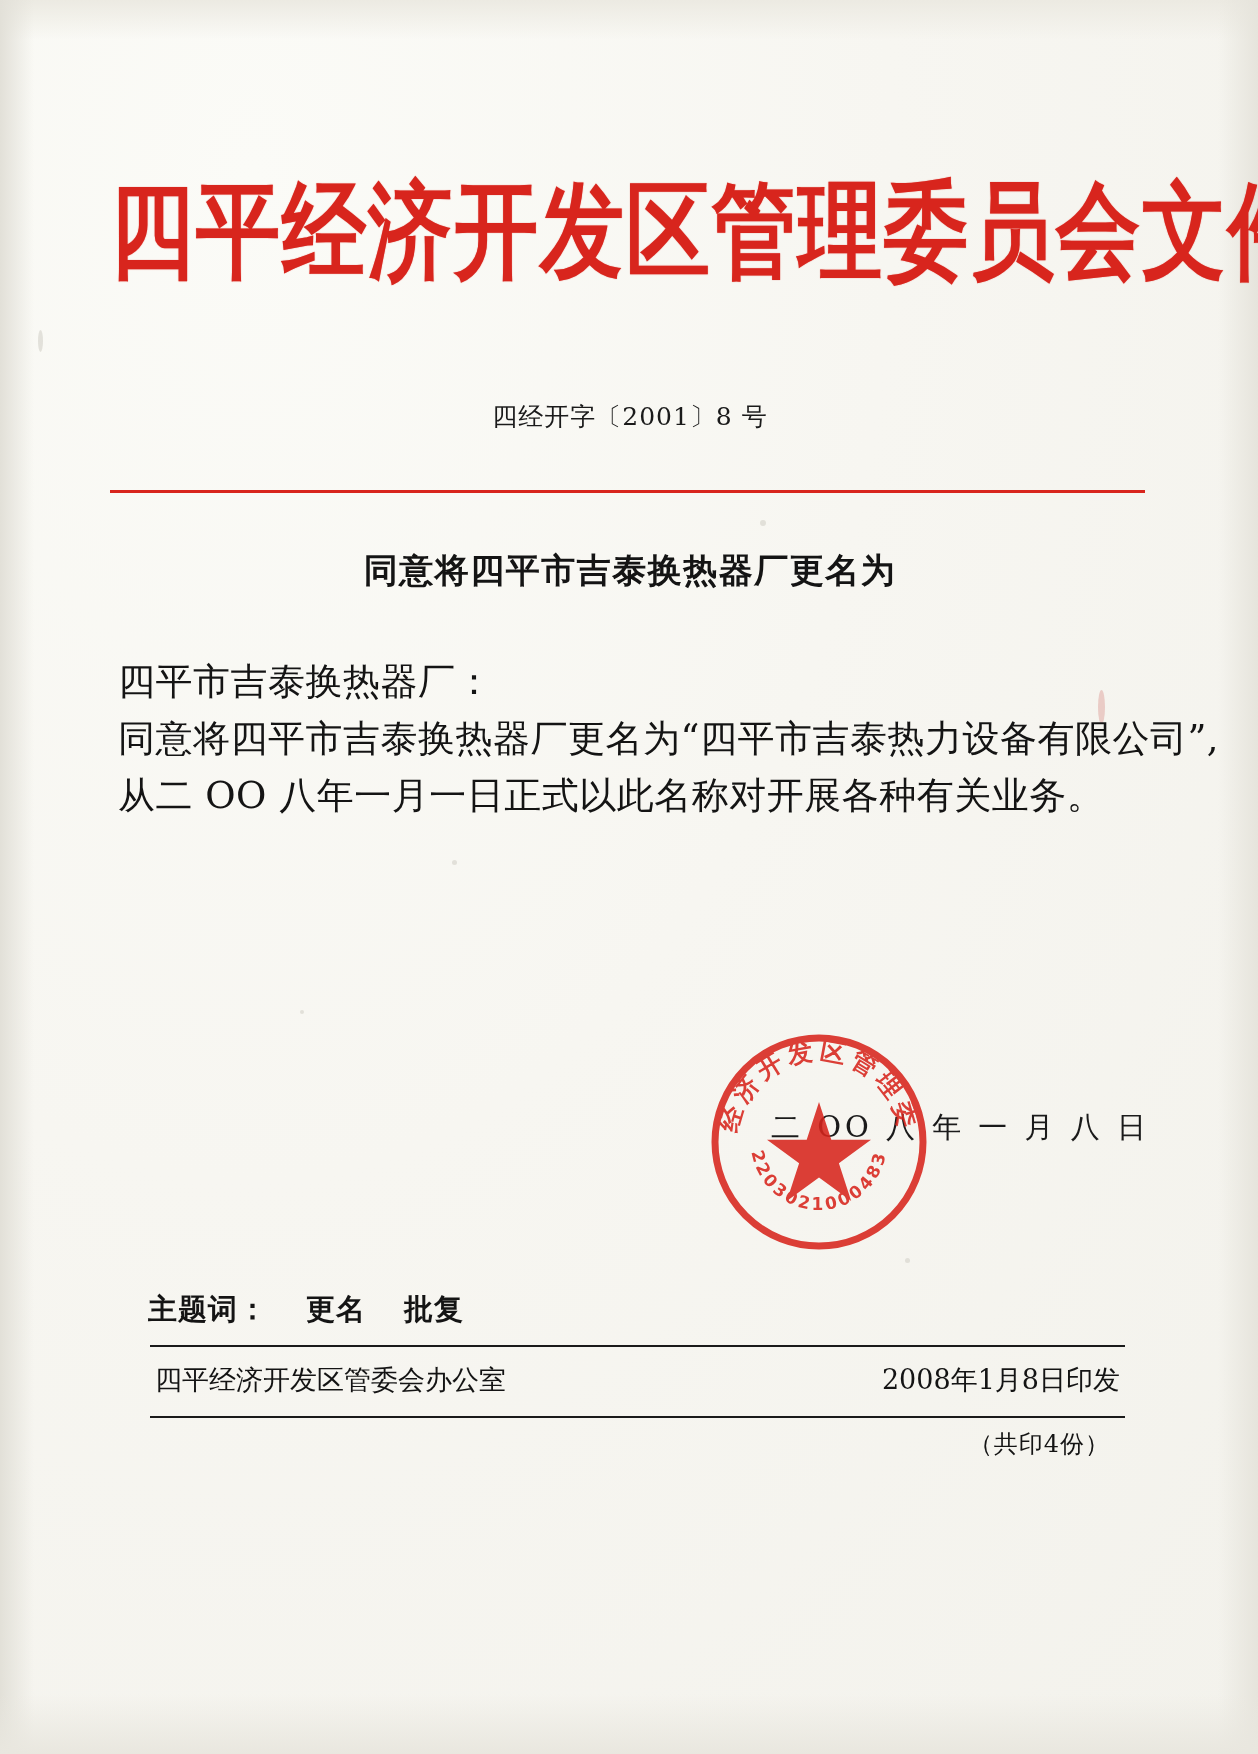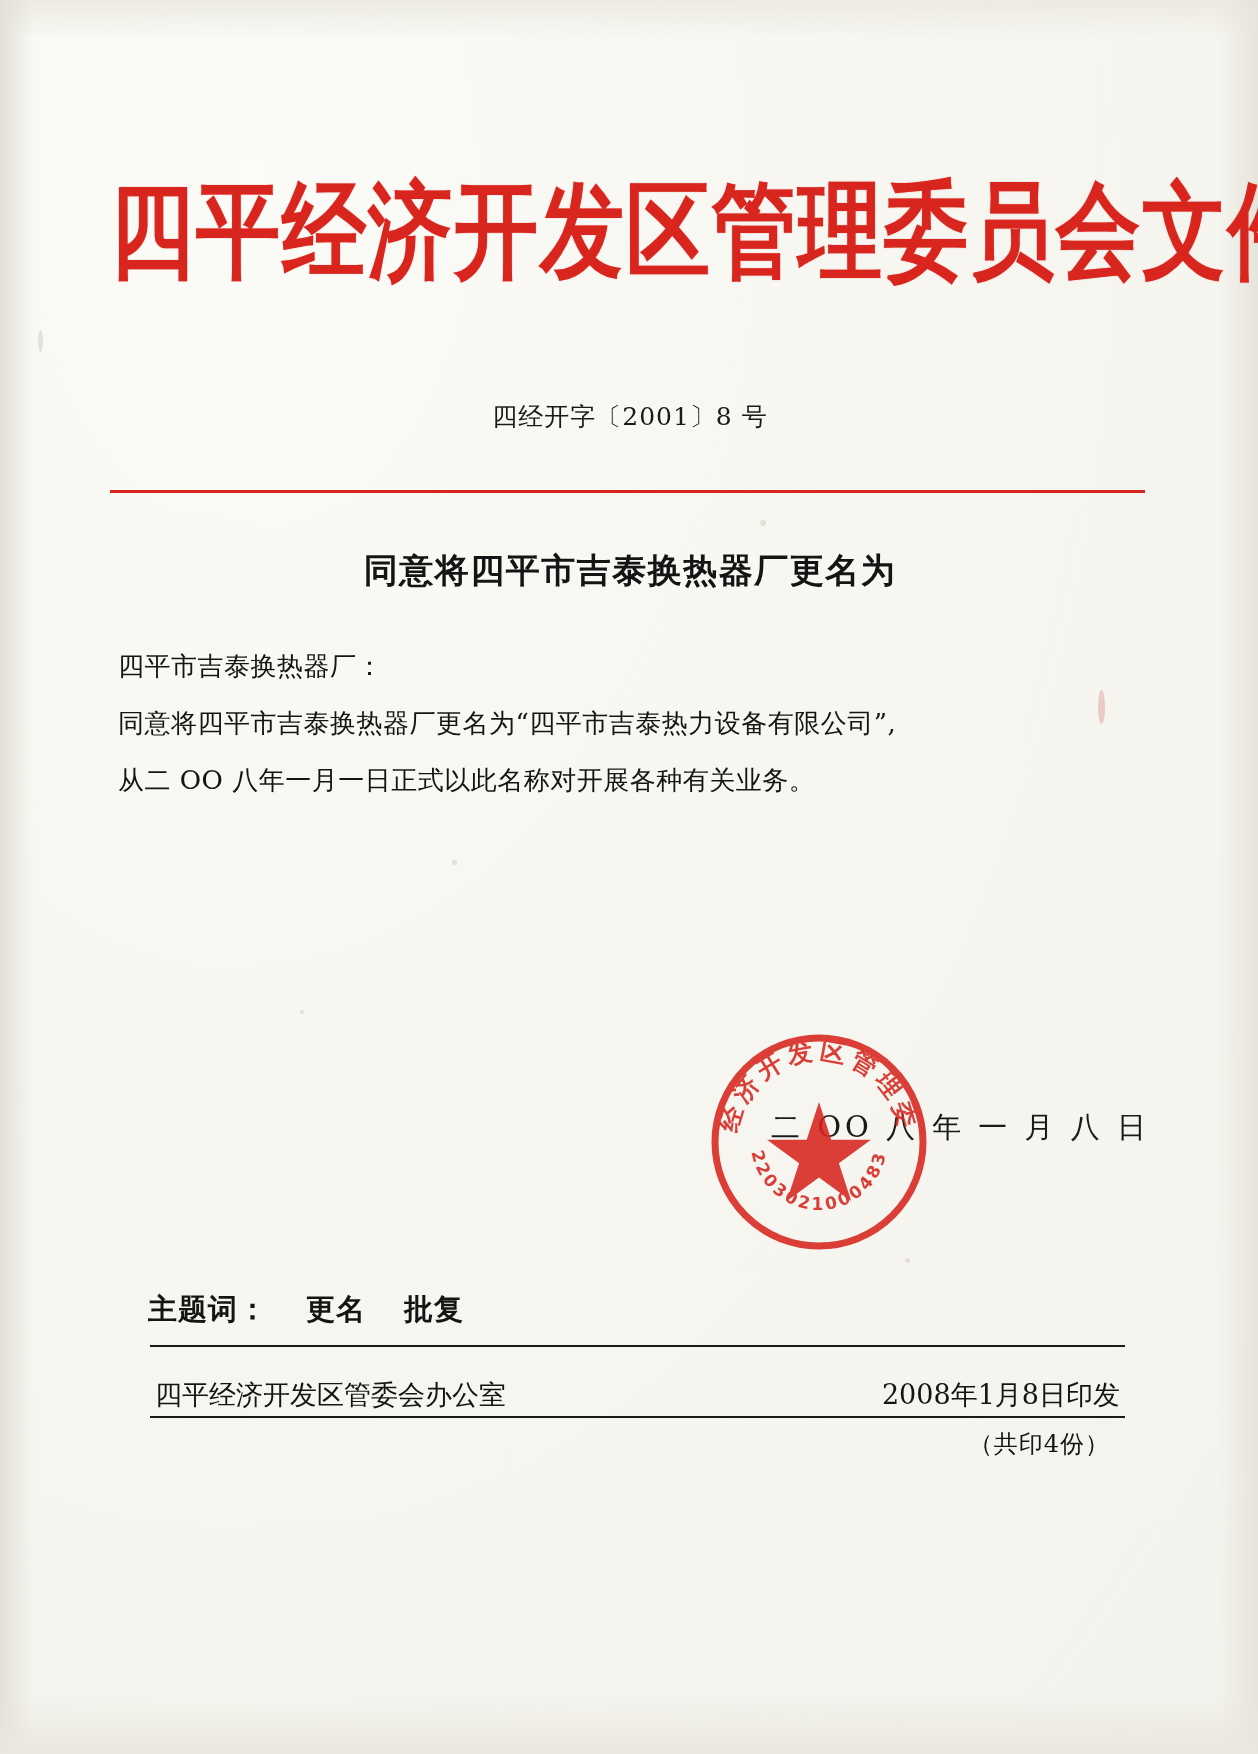--- a/index.html
+++ b/index.html
@@ -115,23 +115,23 @@
     font-size: 34px;
     font-weight: 700;
     color: #141414;
     letter-spacing: 1.5px;
   }
 
   
   .body-block {
     position: absolute;
     left: 8px;
-    top: 638px;
+    top: 653px;
     width: 1020px;
-    font-size: 26px;
+    font-size: 37px;
     color: #141414;
     line-height: 57px;
     letter-spacing: 0.5px;
   }
   .body-line {
     white-space: nowrap;
   }
   .indent-2 { padding-left: 62px; }
 
   
@@ -180,21 +180,20 @@
   .footer-row {
     position: absolute;
     left: 45px;
     top: 1362px;
     width: 965px;
     display: flex;
     justify-content: space-between;
     align-items: baseline;
     font-size: 27px;
     color: #141414;
-    margin-top: 15px;
   }
   .rule-2 {
     position: absolute;
     left: 40px;
     top: 1416px;
     width: 975px;
     height: 2px;
     background: #1a1a1a;
   }
   .copies {

